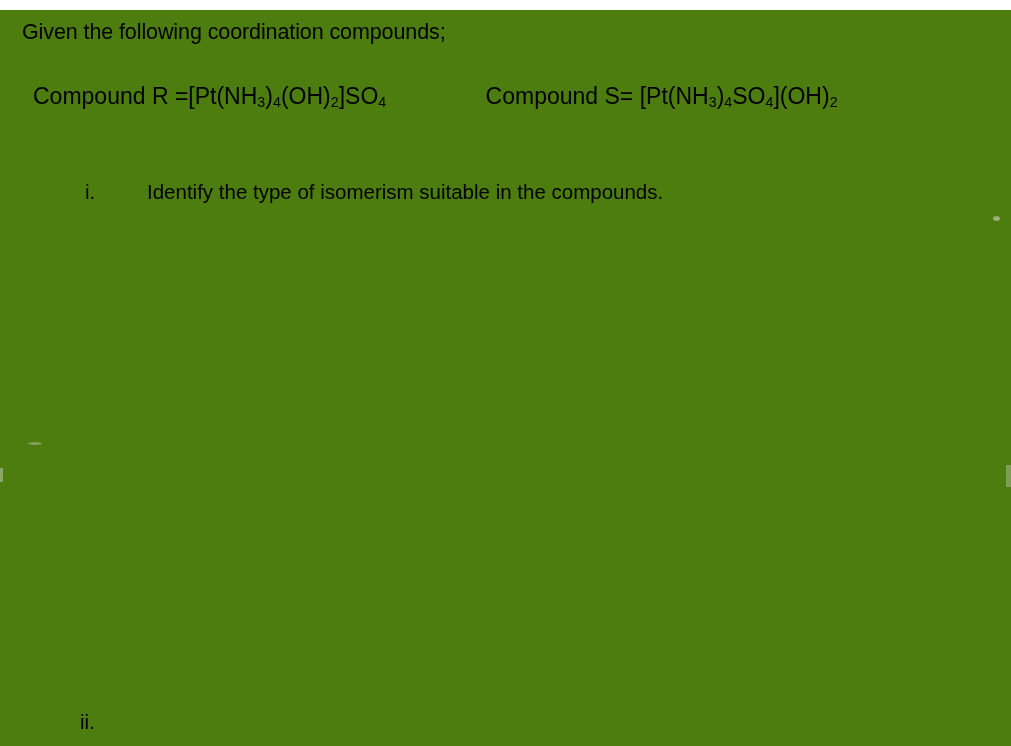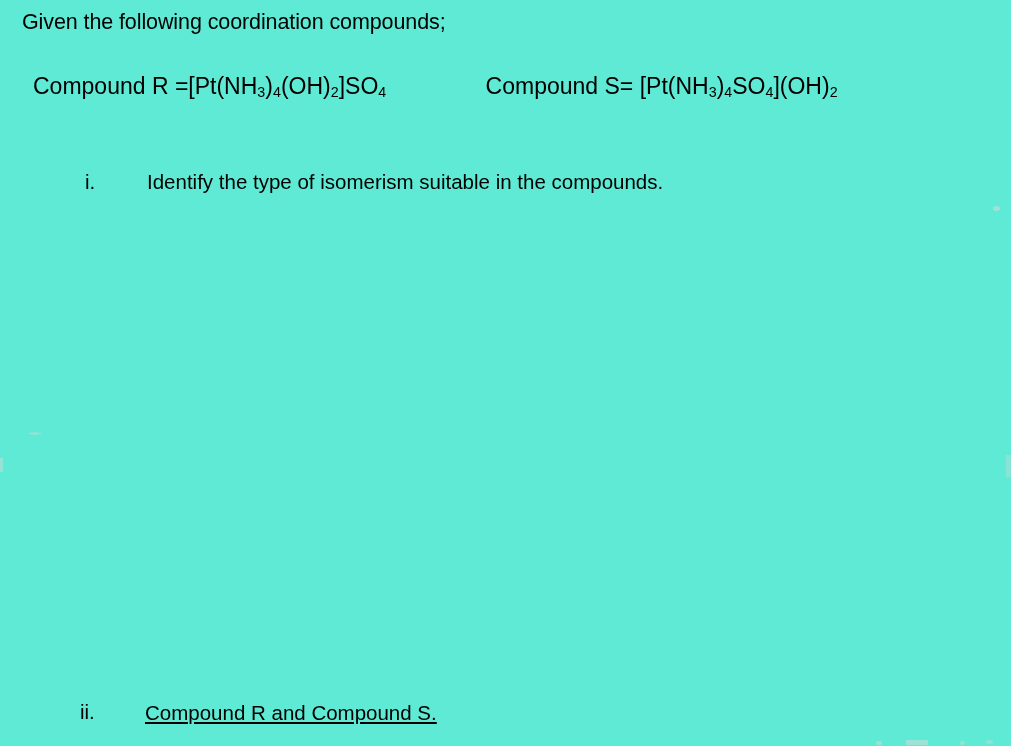--- a/index.html
+++ b/index.html
@@ -12,21 +12,22 @@
     height: 746px;
     position: relative;
     overflow: hidden;
     font-family: "Liberation Sans", sans-serif;
     color: #000000;
     -webkit-font-smoothing: antialiased;
   }
   .page {
     position: absolute;
     inset: 0;
-    background: #5eead4;
+    background: #4d7c0f;
+    margin-top: 10px;
   }
 
   
   .intro {
     position: absolute;
     left: 22px;
     top: 9px;
     font-size: 21.5px;
     line-height: 26px;
     letter-spacing: -0.1px;
@@ -138,21 +139,20 @@
   </div>
 
   <div class="item item-i">
     <span class="marker">i.</span>
     <span class="body">Identify the type of isomerism suitable in the compounds.</span>
   </div>
 
   <div class="item item-ii">
     <span class="marker">ii.</span>
     <span class="body">
-      <span class="second-line">Compound R and Compound S.</span>
     </span>
   </div>
 
   <div class="artifact artifact-a"></div>
   <div class="artifact artifact-b"></div>
   <div class="artifact artifact-c"></div>
   <div class="artifact artifact-d"></div>
   <div class="artifact artifact-e"></div>
   <div class="artifact artifact-f"></div>
   <div class="artifact artifact-g"></div>

